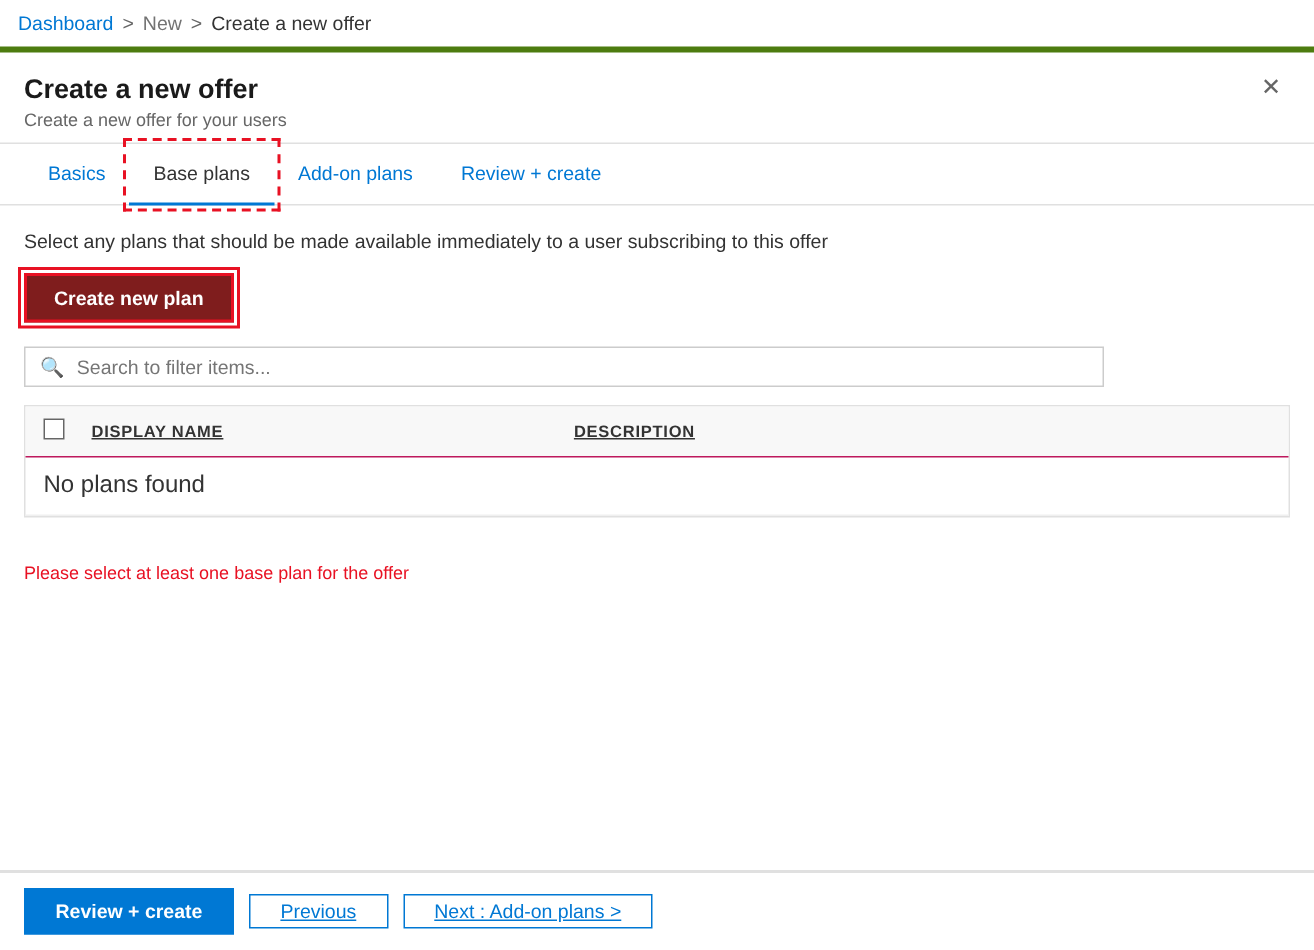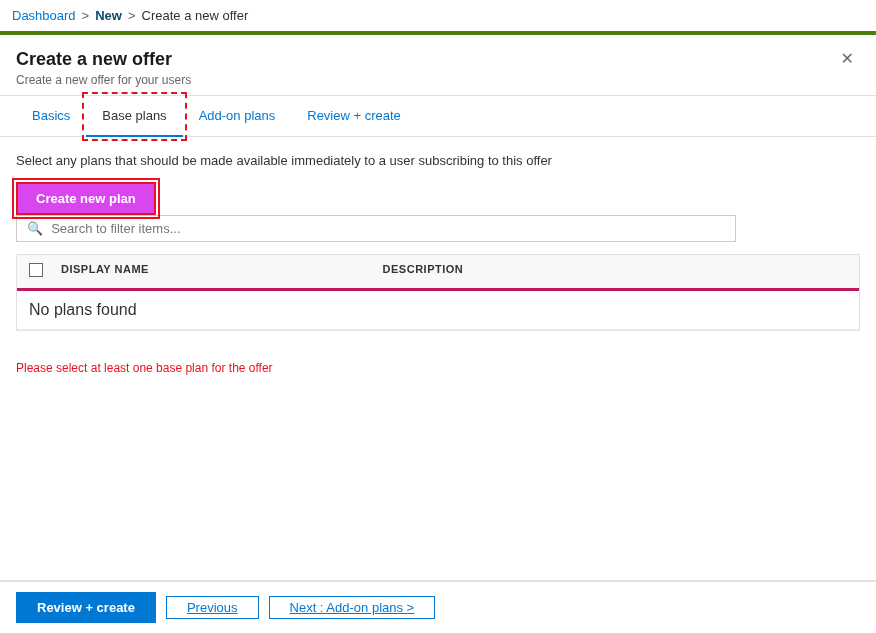--- a/index.html
+++ b/index.html
@@ -63,27 +63,28 @@
       overflow-y: auto;
     }
 
     .description-text {
       font-size: 13px;
       color: #333;
       margin-bottom: 14px;
     }
 
     .create-plan-btn {
-      background: #d946ef;
+      background: #7f1d1d;
       color: #fff;
       border: 2px solid #e81123;
       padding: 7px 18px;
       font-size: 13px;
       font-weight: 600;
       cursor: pointer;
+      margin-bottom: 16px;
       outline: 2px solid #e81123;
       outline-offset: 2px;
     }
 
     .items-count {
       font-size: 13px;
       color: #333;
       margin-bottom: 8px;
     }
 
@@ -102,25 +103,26 @@
       border: none; outline: none; font-size: 13px; color: #999;
       width: 100%; background: transparent;
     }
 
     .table-container {
       border: 1px solid #e0e0e0;
       width: 100%;
     }
     .table-header {
       display: flex;
-      align-items: flex-start;
+      align-items: center;
       padding: 8px 12px;
-      border-bottom: 3px solid #be185d;
+      border-bottom: 1px solid #be185d;
       background: #f8f8f8;
       gap: 12px;
+      text-decoration: underline;
     }
     .col-checkbox { width: 20px; }
     .col-display-name { flex: 2; font-size: 11px; font-weight: 700; text-transform: uppercase; color: #333; letter-spacing: 0.5px; }
     .col-description { flex: 3; font-size: 11px; font-weight: 700; text-transform: uppercase; color: #333; letter-spacing: 0.5px; }
 
     .table-row {
       display: flex;
       align-items: center;
       padding: 10px 12px;
       border-bottom: 1px solid #f0f0f0;
@@ -164,21 +166,21 @@
     .header-checkbox {
       width: 14px; height: 14px; border: 1px solid #666; display: inline-block; background: #fff;
     }
   </style>
 </head>
 <body>
 
 <div class="breadcrumb-bar">
   <a href="#" style="color:#0078d4;text-decoration:none;">Dashboard</a>
   <span class="separator">&gt;</span>
-  <a href="#" style="color:#0c4a6e;text-decoration:none;font-weight:bold;">New</a>
+  <a href="#" style="color:#737373;text-decoration:none;">New</a>
   <span class="separator">&gt;</span>
   <span class="current">Create a new offer</span>
 </div>
 
 <div class="panel-header">
   <div>
     <div class="panel-title">Create a new offer</div>
     <div class="panel-subtitle">Create a new offer for your users</div>
   </div>
   <button class="close-btn">✕</button>

